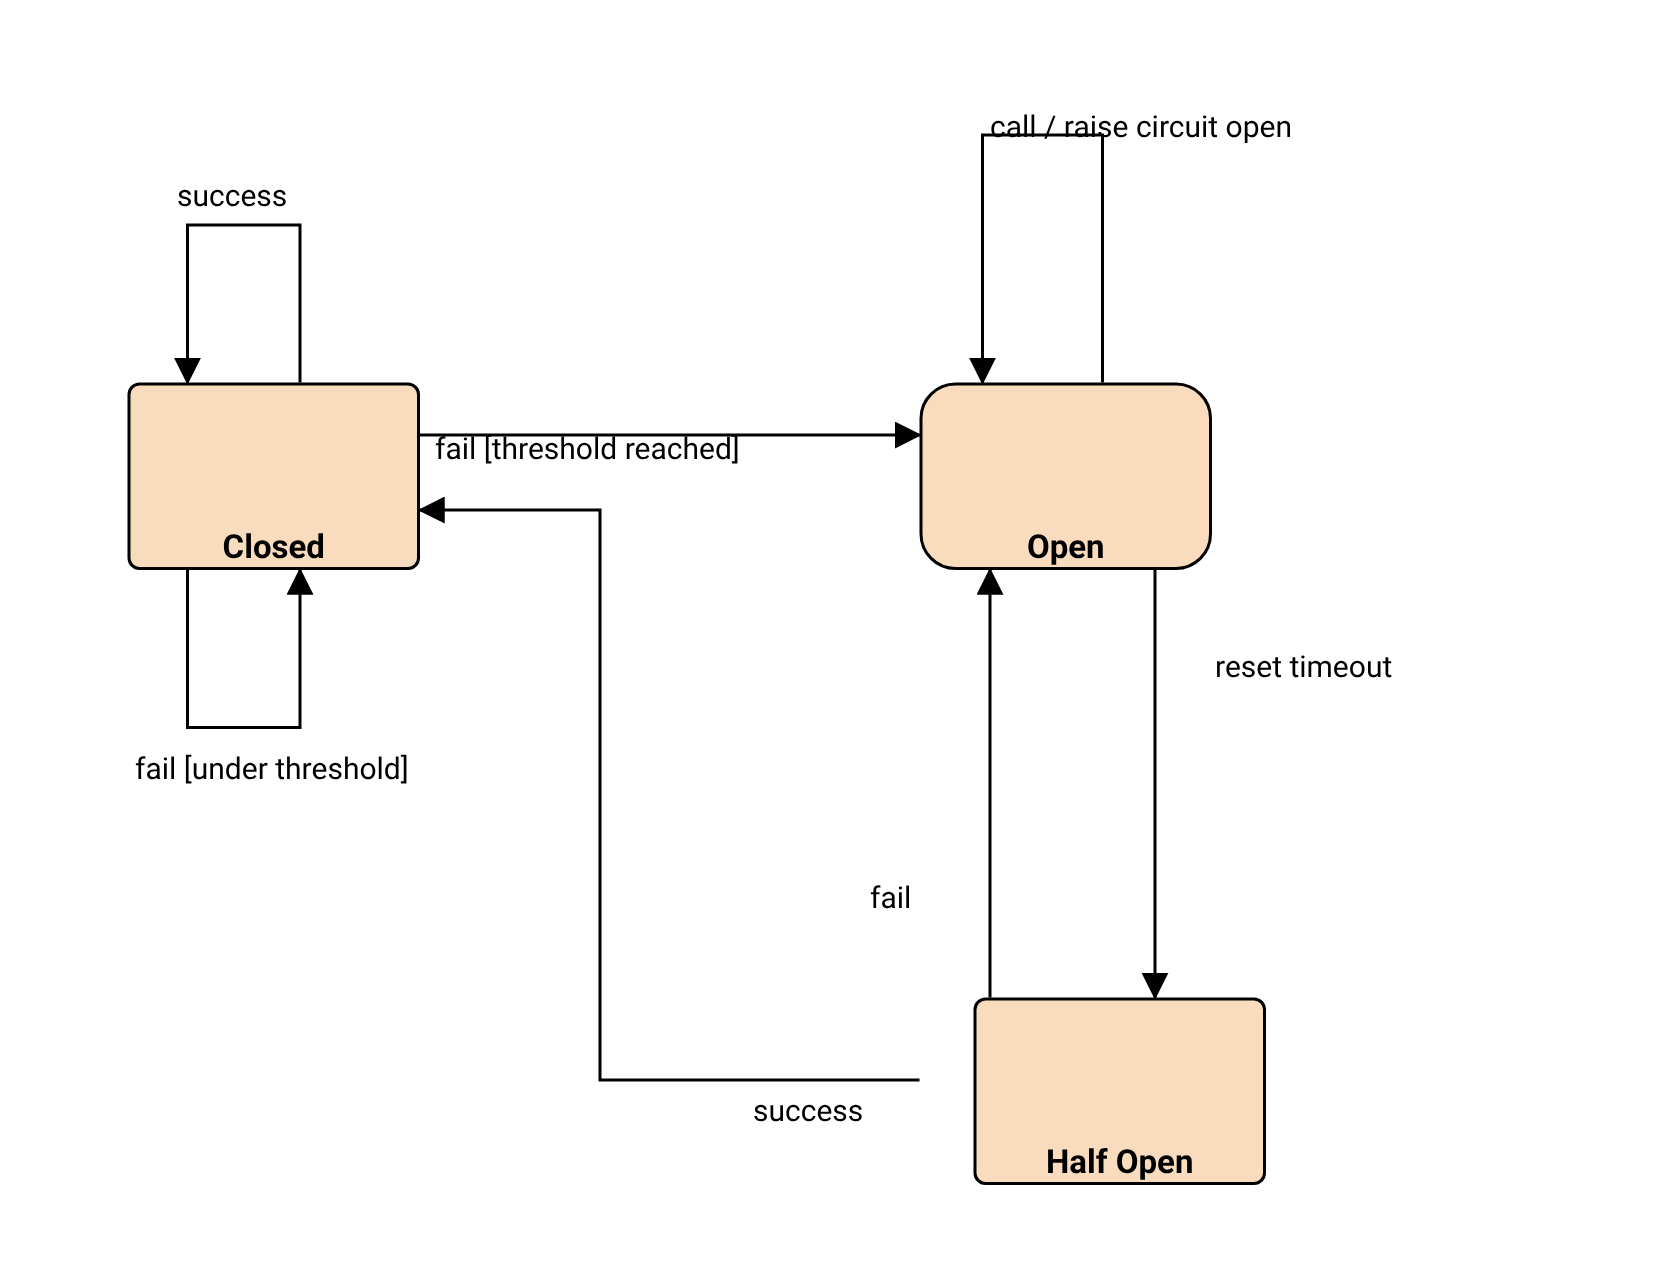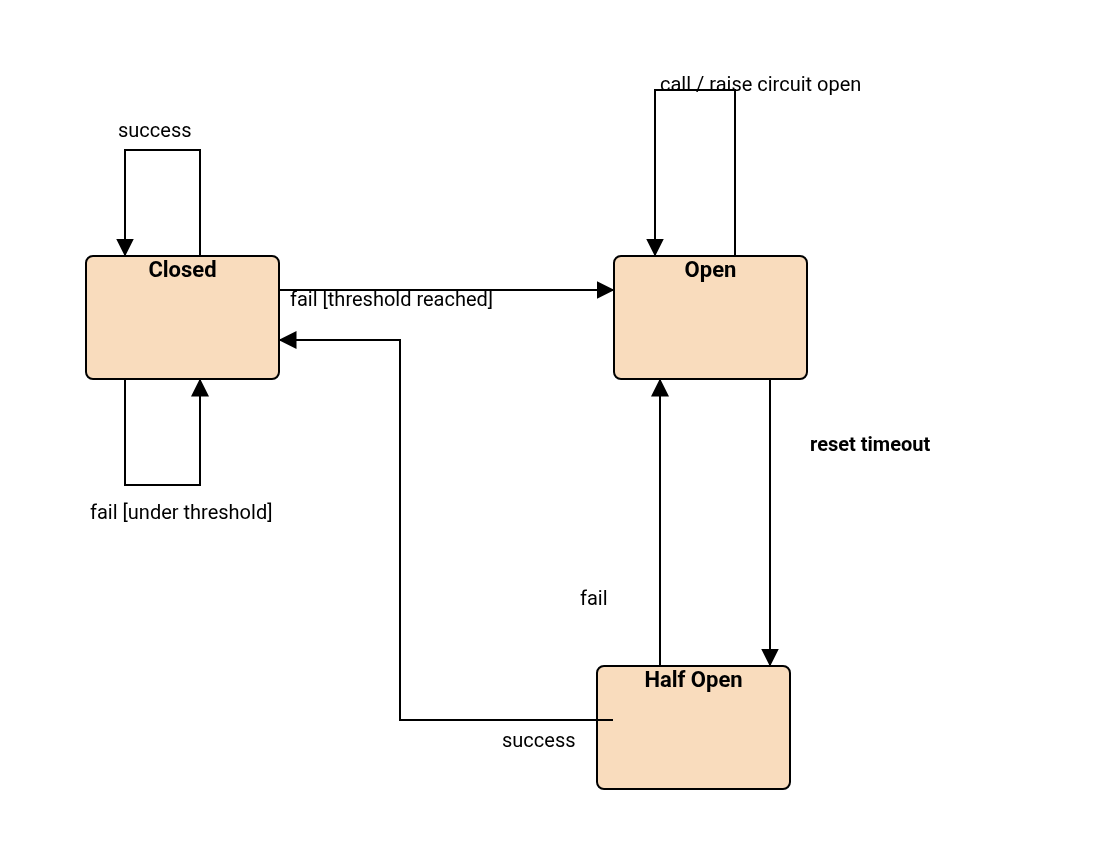--- a/index.html
+++ b/index.html
@@ -10,21 +10,21 @@
     background: #ffffff;
     font-family: -apple-system, BlinkMacSystemFont, "Segoe UI", Roboto, Helvetica, Arial, sans-serif;
     position: relative;
   }
   .state-box {
     position: absolute;
     background: #f9dcbd;
     border: 2px solid #000;
     border-radius: 8px;
     display: flex;
-    align-items: flex-start;
+    align-items: flex-end;
     justify-content: center;
     font-weight: 700;
     font-size: 22px;
     color: #000;
     box-sizing: border-box;
   }
   .edge-label {
     position: absolute;
     font-size: 20px;
     color: #000;
@@ -39,37 +39,37 @@
     pointer-events: none;
   }
 </style>
 </head>
 <body>
 
 <div class="state-box" style="left:85px; top:255px; width:195px; height:125px;">
   <span>Closed</span>
 </div>
 
-<div class="state-box" style="left:613px; top:255px; width:195px; height:125px;">
+<div class="state-box" style="left:613px; top:255px; width:195px; height:125px;border-radius:24px;">
   <span>Open</span>
 </div>
 
-<div class="state-box" style="left:596px; top:665px; width:195px; height:125px;">
+<div class="state-box" style="left:649px; top:665px; width:195px; height:125px;">
   <span>Half Open</span>
 </div>
 
 <div class="edge-label" style="left:118px; top:118px;">success</div>
 
 <div class="edge-label" style="left:90px; top:500px;text-align:center;">fail [under threshold]</div>
 
 <div class="edge-label" style="left:290px; top:248px;margin-top:39px;">fail [threshold reached]</div>
 
 <div class="edge-label" style="left:660px; top:54px;margin-top:18px;">call / raise circuit open</div>
 
-<div class="edge-label" style="left:810px; top:432px;font-weight:bold;">reset timeout</div>
+<div class="edge-label" style="left:810px; top:432px;">reset timeout</div>
 
 <div class="edge-label" style="left:580px; top:586px;">fail</div>
 
 <div class="edge-label" style="left:502px; top:728px;">success</div>
 
 <svg class="overlay" viewBox="0 0 1102 852">
   <defs>
     <marker id="arrow" viewBox="0 0 12 12" refX="11" refY="6" markerWidth="9" markerHeight="9" orient="auto-start-reverse">
       <path d="M 0 0 L 12 6 L 0 12 z" fill="#000"></path>
     </marker>

